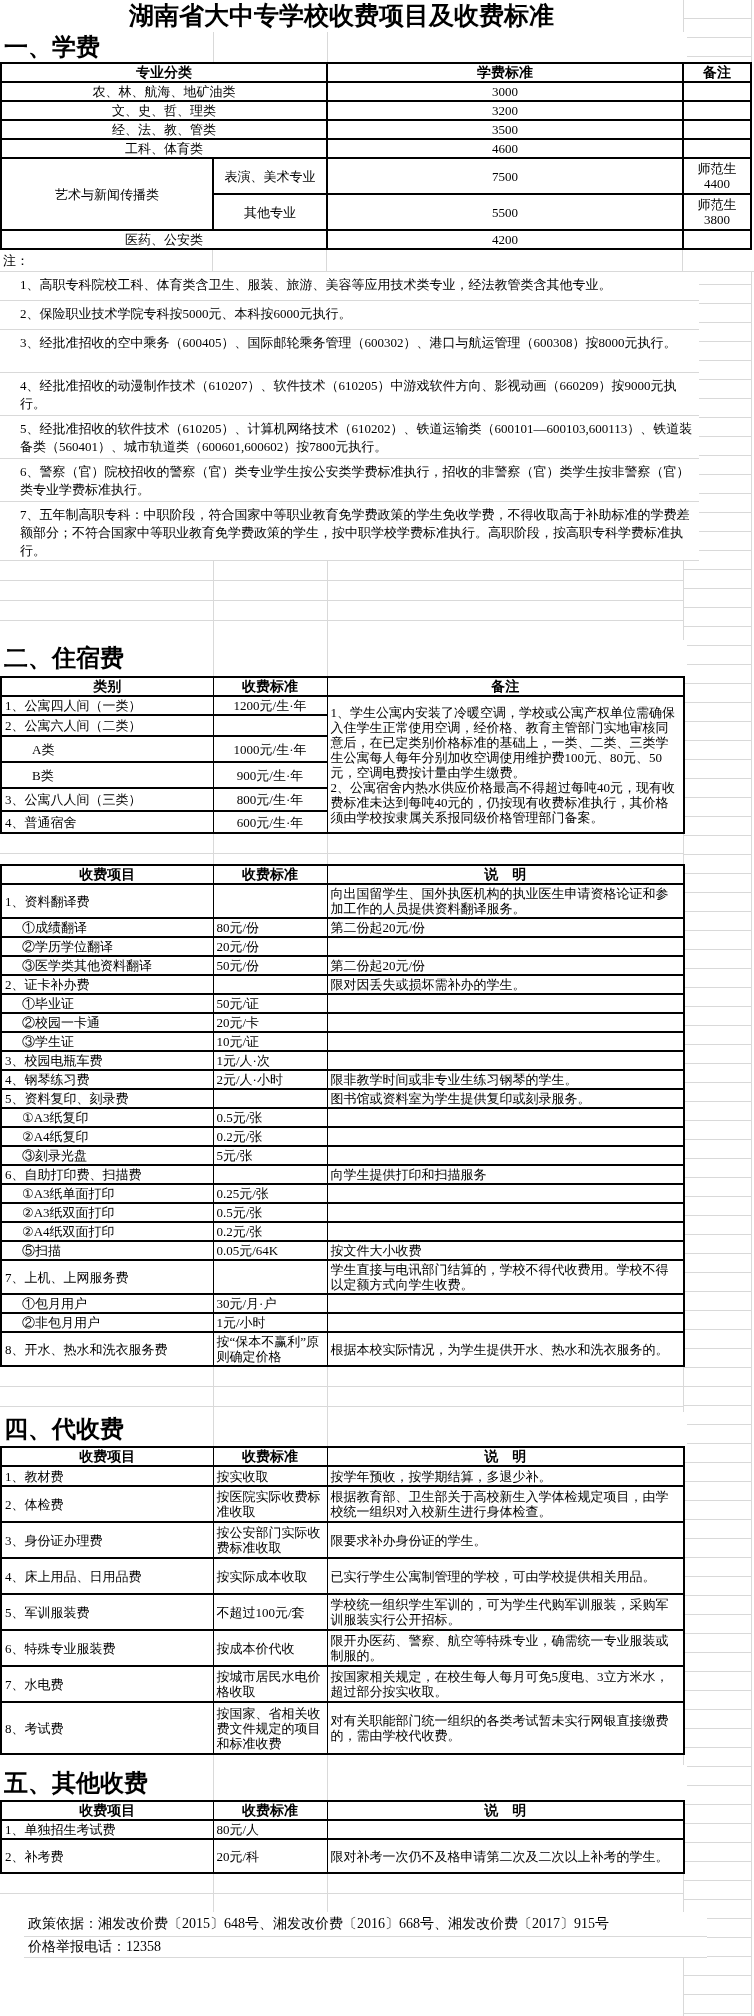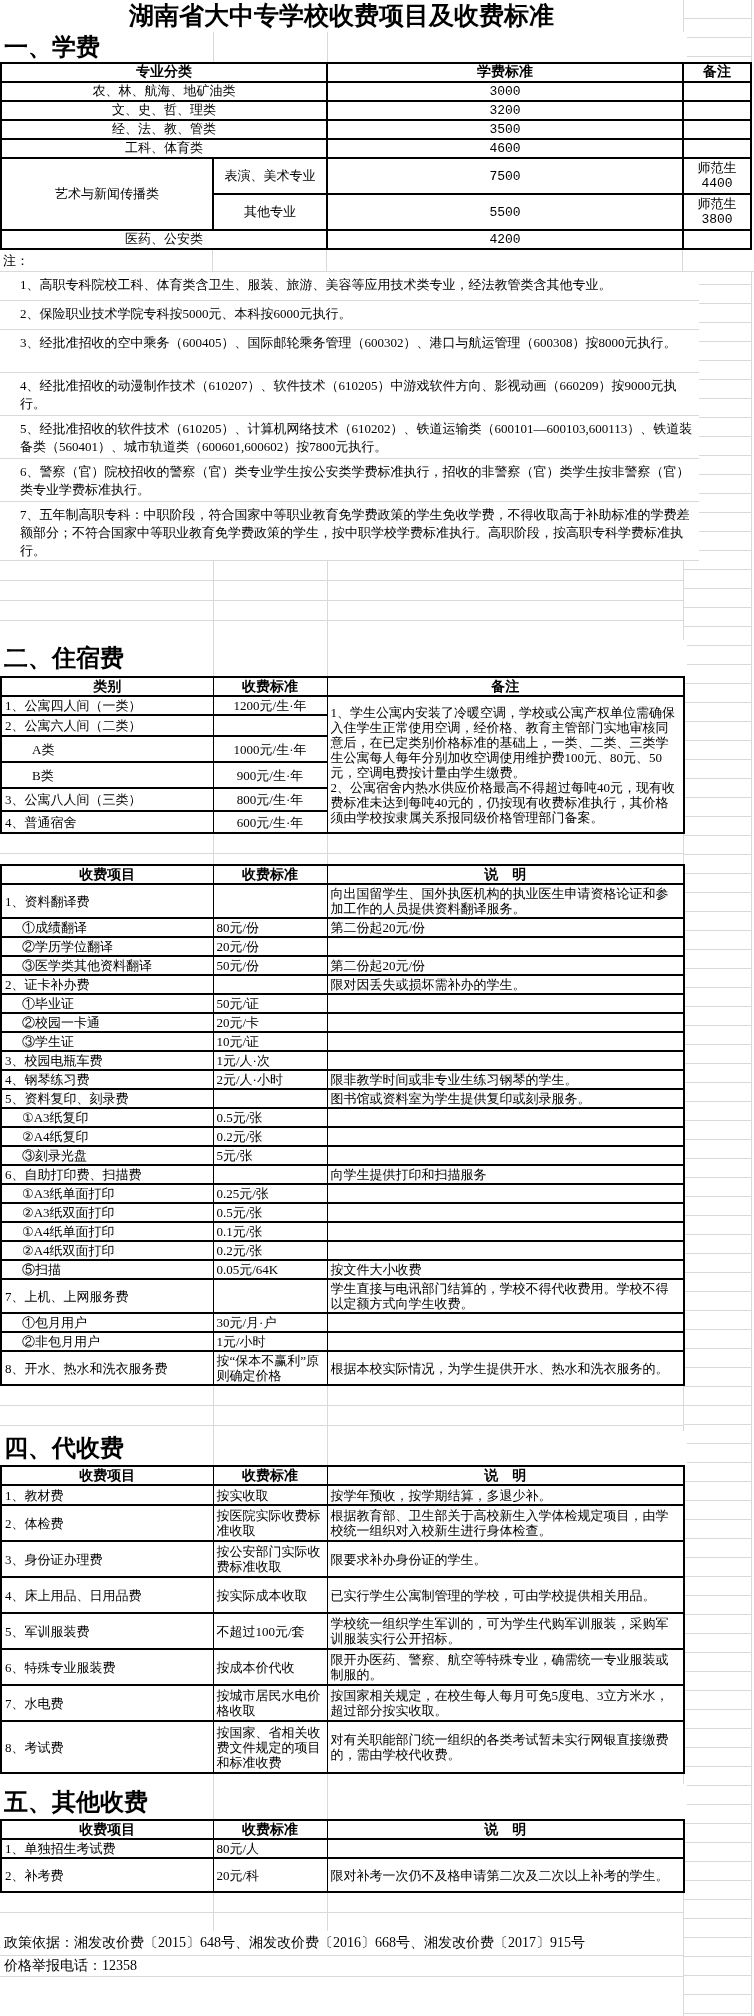--- a/index.html
+++ b/index.html
@@ -36,21 +36,21 @@
     background-repeat:no-repeat,no-repeat,repeat;
     background-size:1px 100%,1px 100%,100% 20px;
     background-position:213px 0,327px 0,0 0;
   }
   table.t{border-collapse:collapse;table-layout:fixed;background:#fff;position:relative;z-index:1;}
   table.t td{
     font-size:13px;line-height:15px;vertical-align:middle;
     padding:1px 3px;overflow:hidden;
   }
   
-  table.t1{width:750px;border:2px solid #1d4ed8;font-family:Liberation Mono, monospace;}
+  table.t1{width:750px;border:2px solid #1d4ed8;}
   table.t1 td{border:2px solid #000;text-align:center;}
   
   table.tn{width:683px;border:2px solid #000;}
   table.tn td{border:1px solid #000;}
   table.tn tr{border-bottom:2px solid #000;}
   tr.hd td{font-weight:bold;text-align:center;font-size:14px;border-bottom:2px solid #000;}
   .num{text-align:center;}
   .pre{white-space:pre-line;border-radius:17px;}
   .rmk{font-size:12px;line-height:14px;text-align:center;}
   .left{text-align:left;}
@@ -62,20 +62,21 @@
   .nc-a{width:213px;}.nc-b{width:114px;}.nc-c{width:356px;}.nc-d{width:71px;border-right:none !important;}
   .note{
     width:679px;background:#fff;position:relative;z-index:1;
     font-size:13px;line-height:18px;padding:4px 0 0 20px;box-sizing:content-box;
     border-bottom:1px solid #d9d9d9;
   }
   .foot{
     width:679px;background:#fff;position:relative;z-index:1;
     font-size:14px;padding-left:4px;display:flex;align-items:center;
     border-bottom:1px solid #d9d9d9;
+    margin-left:24px;
   }
 </style>
 </head>
 <body>
 
 <div class="page">
   <div class="margin-strip"></div>
 
   <div class="flow title-row">湖南省大中专学校收费项目及收费标准</div>
 
@@ -285,25 +286,20 @@
           <td class="left sub">①A3纸单面打印</td>
           <td class="left">0.25元/张</td>
           <td class="left"></td>
         </tr>
     <tr style="height:17px">
           <td class="left sub">②A3纸双面打印</td>
           <td class="left">0.5元/张</td>
           <td class="left"></td>
         </tr>
     <tr style="height:17px">
-          <td class="left sub">①A4纸单面打印</td>
-          <td class="left">0.1元/张</td>
-          <td class="left"></td>
-        </tr>
-    <tr style="height:17px">
           <td class="left sub">②A4纸双面打印</td>
           <td class="left">0.2元/张</td>
           <td class="left"></td>
         </tr>
     <tr style="height:17px">
           <td class="left sub">⑤扫描</td>
           <td class="left">0.05元/64K</td>
           <td class="left">按文件大小收费</td>
         </tr>
     <tr style="height:32px">

